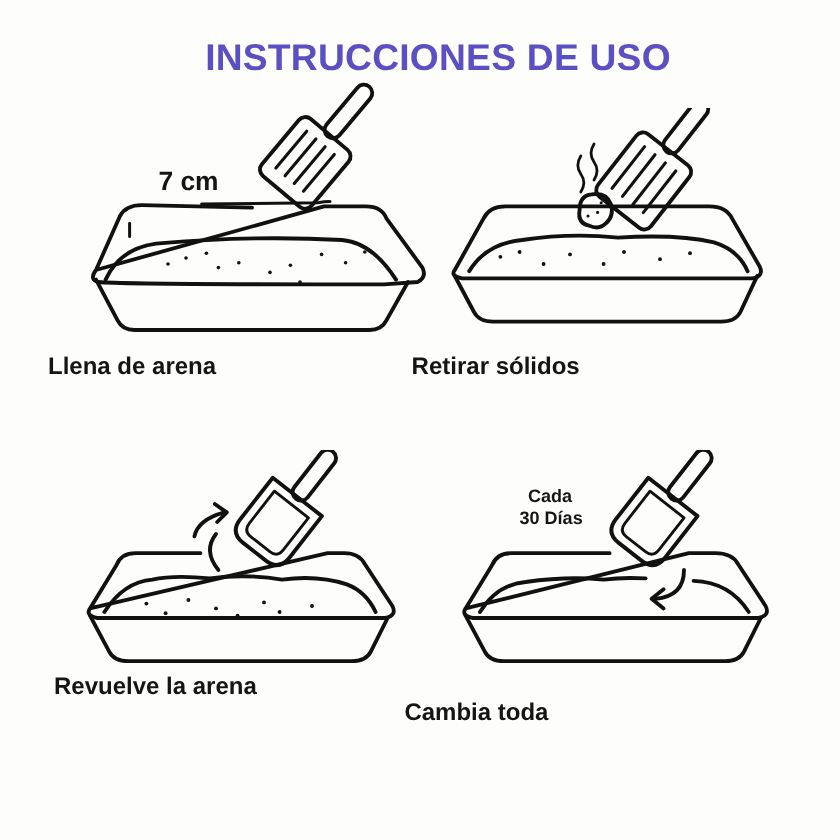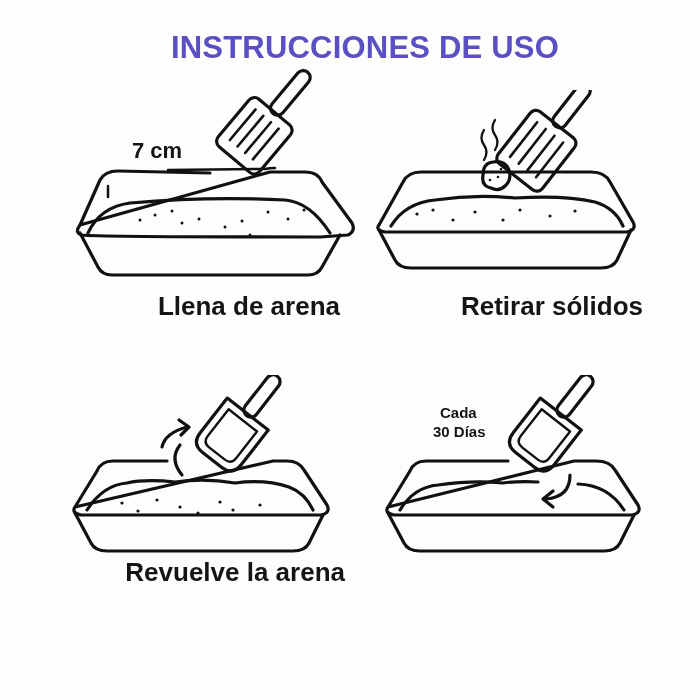--- a/index.html
+++ b/index.html
@@ -1,20 +1,20 @@
 <!DOCTYPE html>
 <html><head>
 <meta charset="utf-8">
 <style>
   html, body { margin:0; padding:0; background:#fdfdfb; }
   body { width:700px; height:700px; position:relative; overflow:hidden; font-family:"Liberation Sans", sans-serif; }
   .title { position:absolute; top:30px; left:0; width:730px; text-align:center; font-size:31px; font-weight:700; color:#5b4fc4; letter-spacing:0.2px; }
   .panel { position:absolute; width:300px;text-align:center; }
   .panel svg { display:block; }
-  .caption { position:absolute; width:300px; text-align:right; font-size:26px; font-weight:700; color:#151515; line-height:32px; }
+  .caption { position:absolute; width:300px; text-align:left; font-size:20px; font-weight:700; color:#151515; line-height:32px; }
   .ill-label { font-family:"Liberation Sans", sans-serif; font-weight:700; fill:#151515; }
 </style>
 </head>
 <body>
 
 <div class="title">INSTRUCCIONES DE USO</div>
 
 <div class="panel" style="left:60px; top:65px;">
   <svg width="300" height="215" viewBox="0 0 300 215" fill="none" stroke="#111" stroke-width="3.2" stroke-linecap="round" stroke-linejoin="round">
 
@@ -129,13 +129,14 @@
     <text class="ill-label" x="55" y="62" font-size="15" stroke="none">30 Días</text>
 
     <g transform="translate(168 58) rotate(38)">
       <path d="M-26 -24 L26 -24 L26 20 Q26 34 12 34 L-12 34 Q-26 34 -26 20 Z"></path>
       <path d="M-18 -16 L18 -16 L18 18 Q18 26 10 26 L-10 26 Q-18 26 -18 18 Z" stroke-width="2.4"></path>
       <rect x="-7" y="-72" width="14" height="50" rx="7"></rect>
     </g>
   </svg>
 </div>
 <div class="caption" style="left:337px; top:578px;">
+  <div>Cambia toda</div>
 </div>
 
 </body></html>

